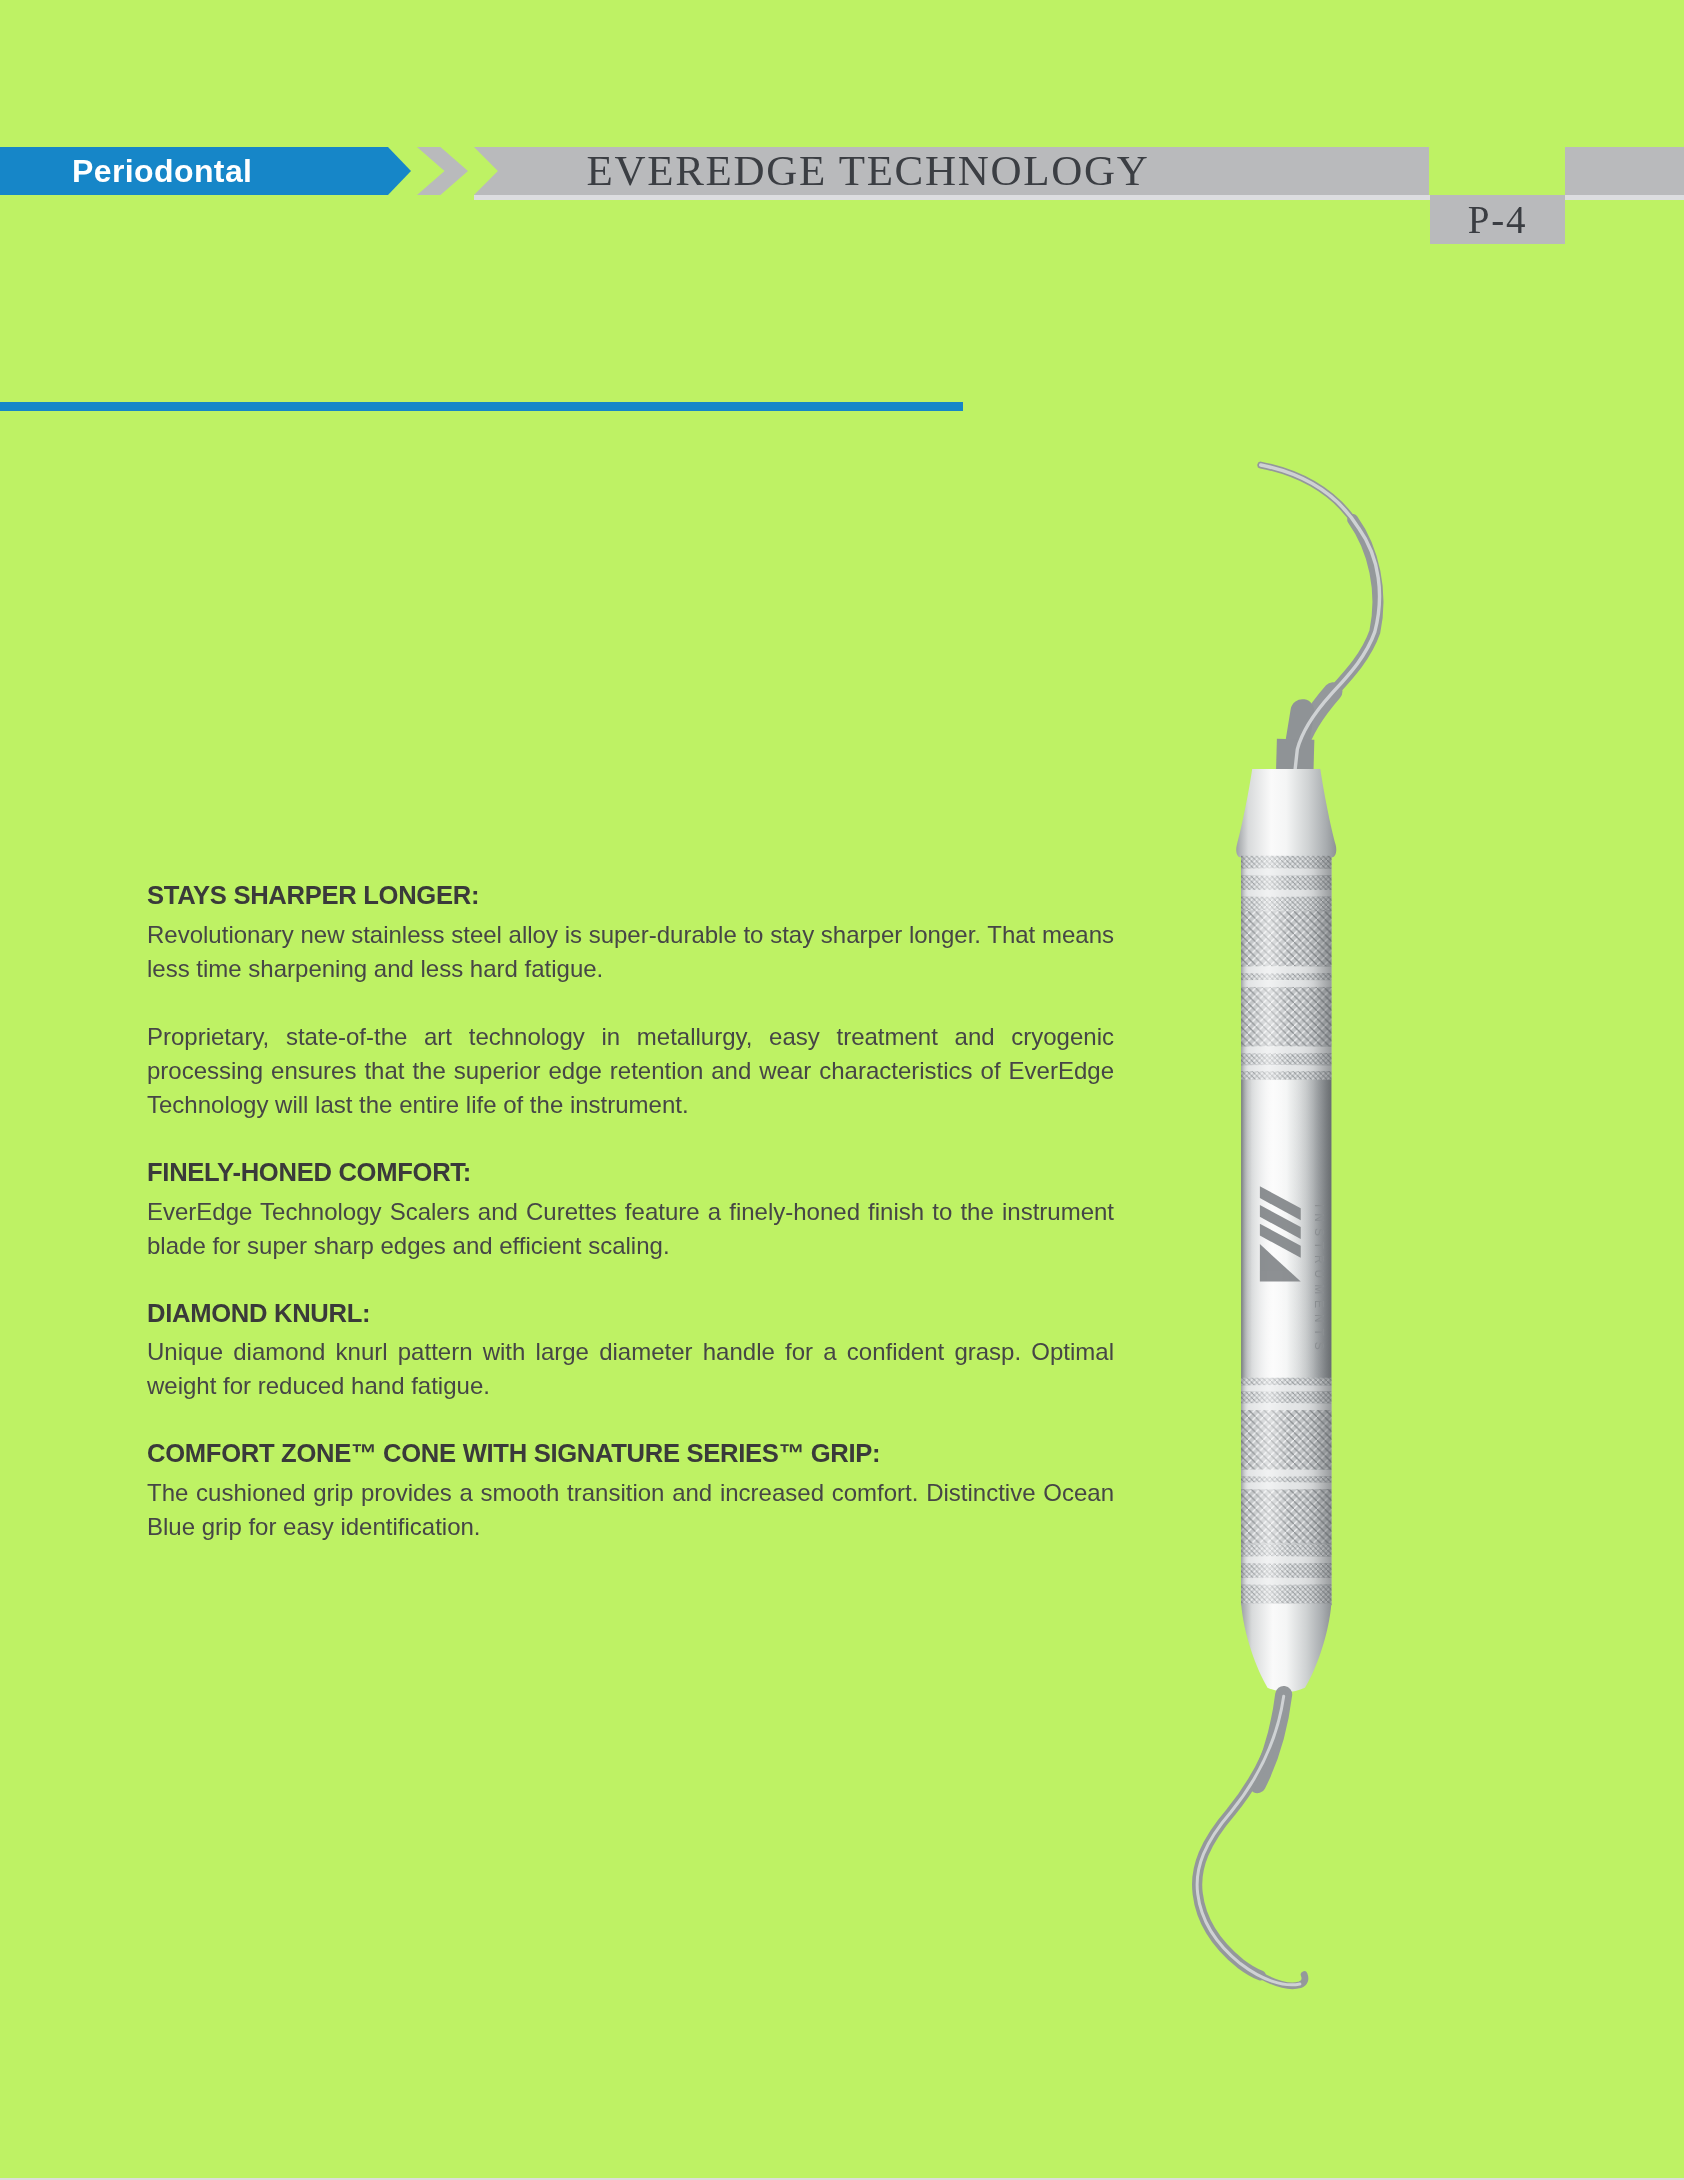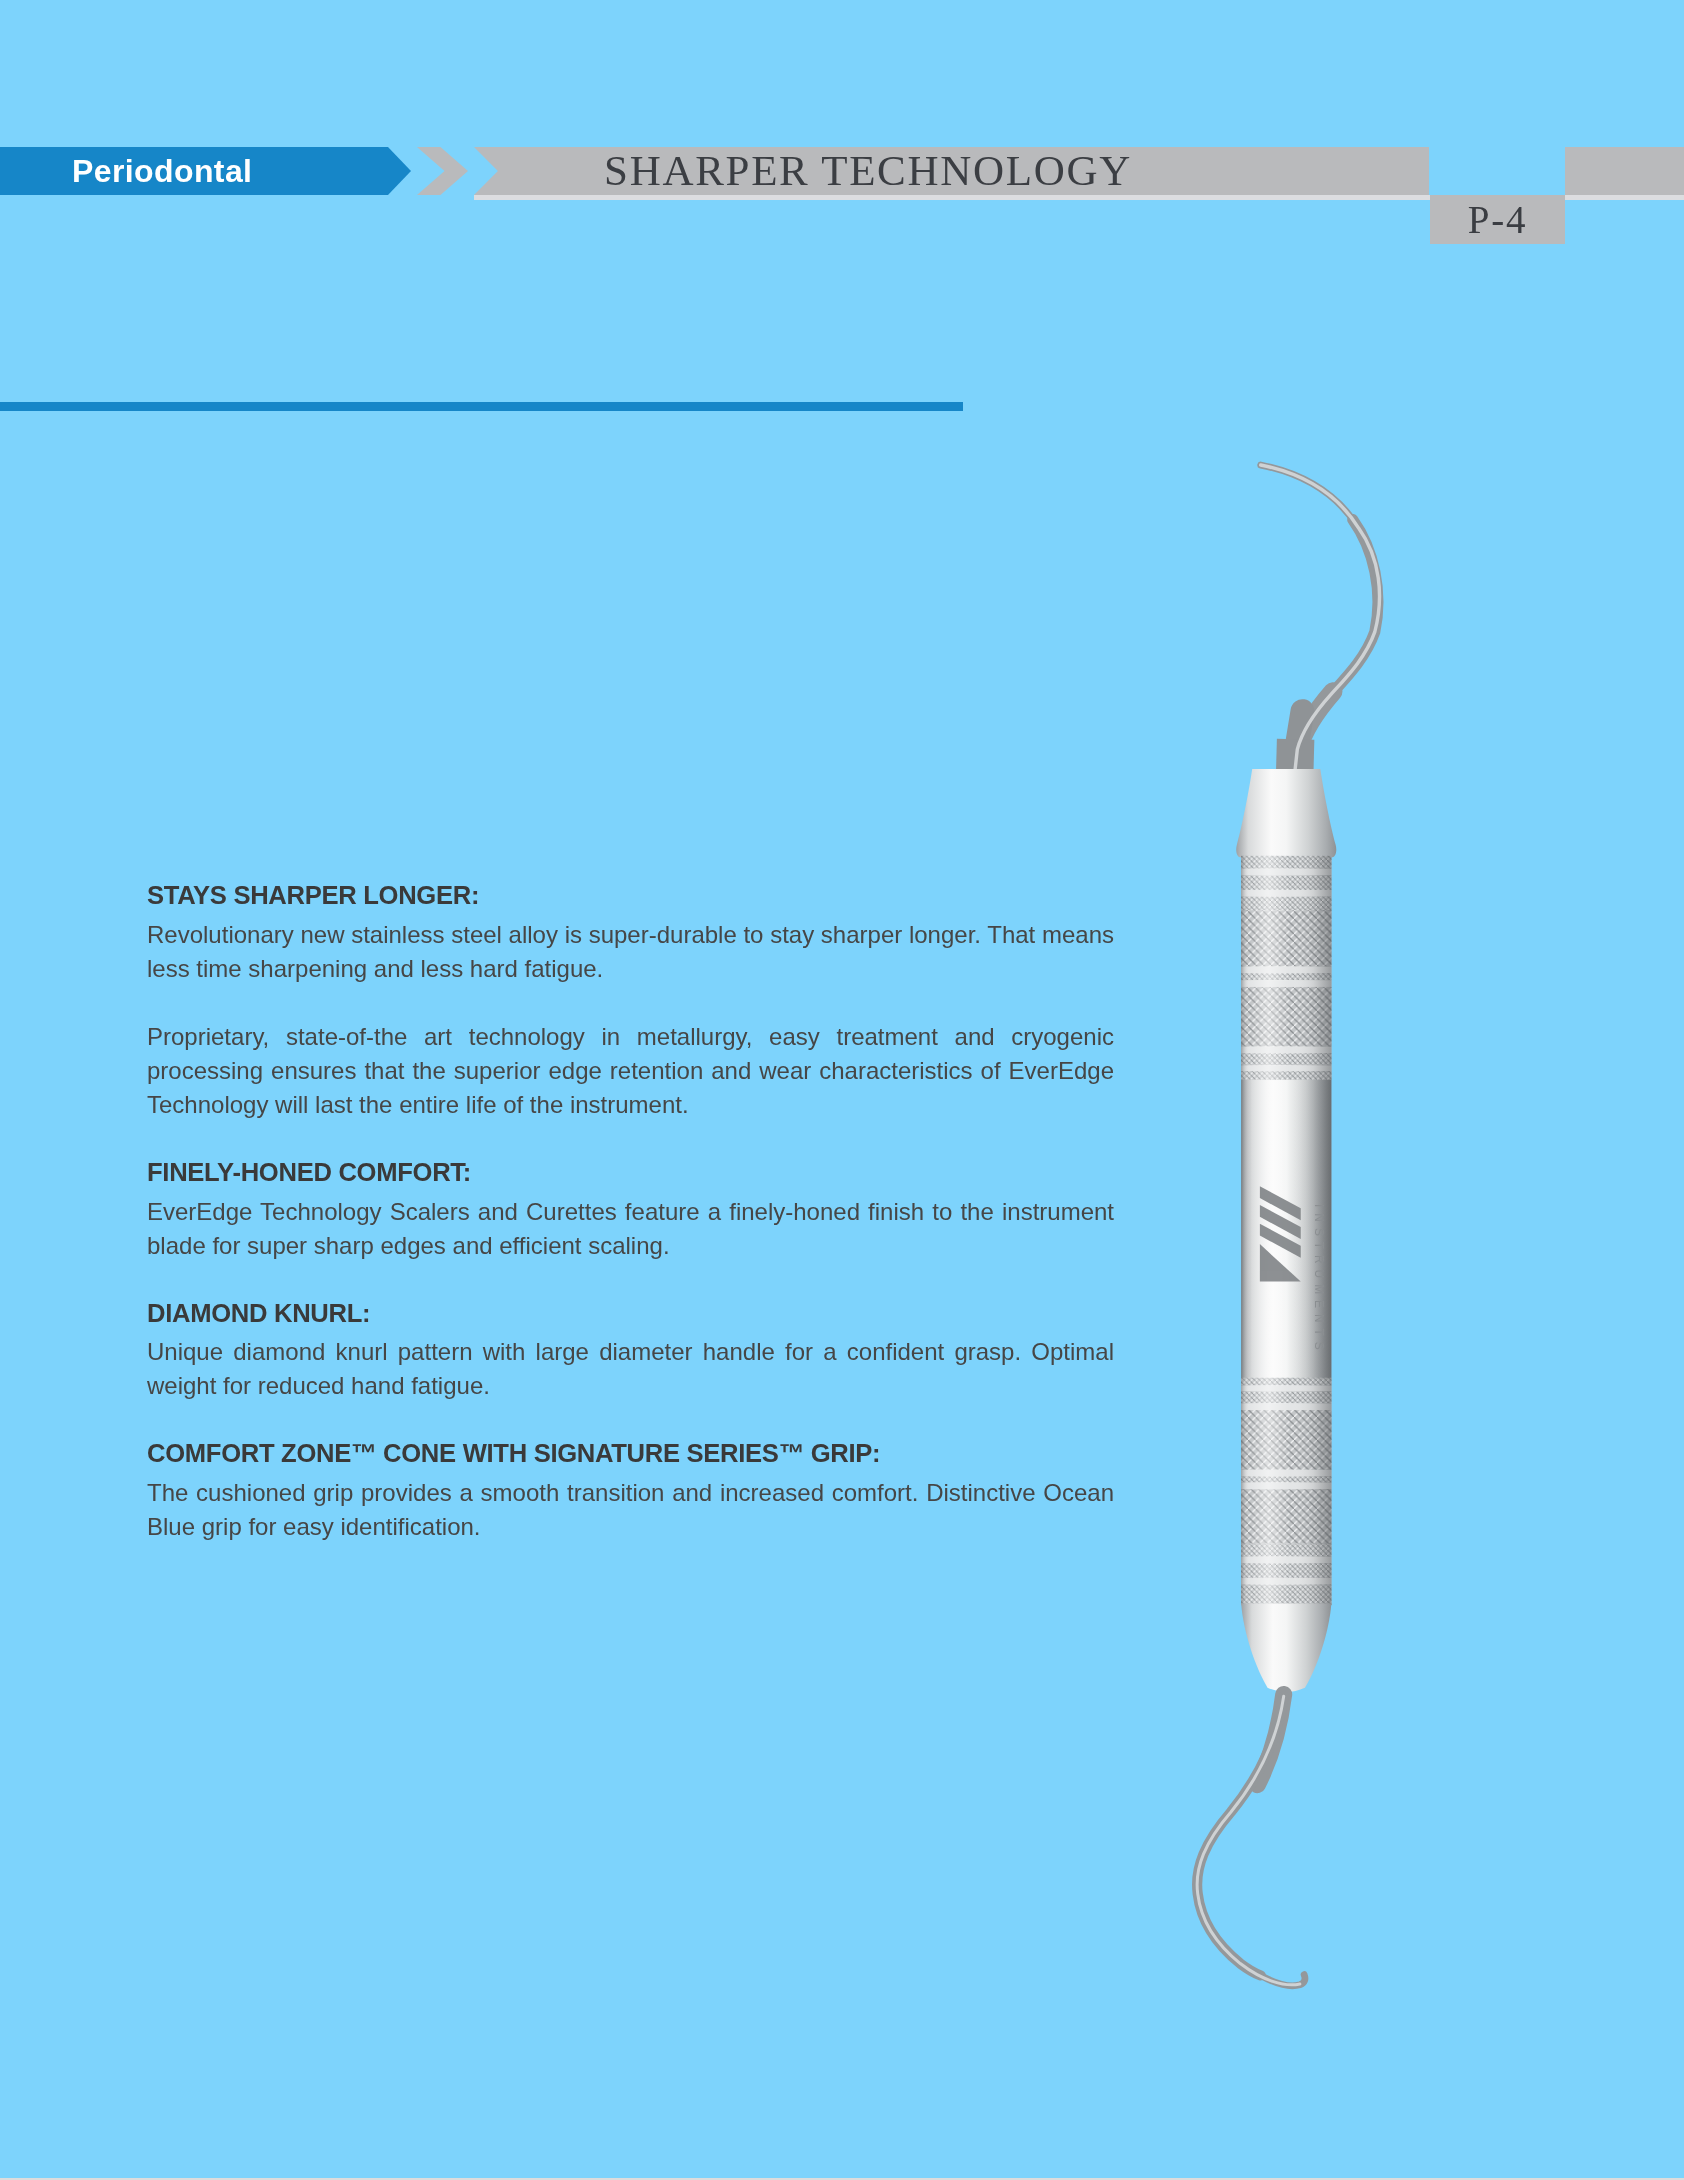--- a/index.html
+++ b/index.html
@@ -1,19 +1,19 @@
 <!DOCTYPE html>
 <html style="font-size:13.6px"><head>
 <meta charset="utf-8">
 <style>
   html,body{margin:0;padding:0;background:#ffffff;}
   .page{
     position:relative;
     width:1685px;height:2181px;
-    background:#7dd3fc;
+    background:#bef264;
     overflow:hidden;
     font-family:"Liberation Sans", sans-serif;
   }
   
   .tab-blue{
     position:absolute;left:0;top:147px;width:411px;height:48px;
     background:#1686c8;
     clip-path:polygon(0 0,94.4% 0,100% 50%,94.4% 100%,0 100%);
     color:#ffffff;font-weight:bold;font-size:32px;line-height:48px;
     padding-left:0;
@@ -83,21 +83,21 @@
 </head>
 <body>
 
 <div class="page">
 
   <div class="tab-blue">
     <span>Periodontal</span>
   </div>
   <div class="chev-gray"></div>
   <div class="band-gray">
-    <span class="title">SHARPER TECHNOLOGY</span>
+    <span class="title">EVEREDGE TECHNOLOGY</span>
   </div>
   <div class="band-gray-right"></div>
   <div class="band-underline"></div>
   <div class="p4-box">P-4</div>
 
   <div class="blue-rule"></div>
 
   <div class="copy">
     <section>
       <h3>STAYS SHARPER LONGER:</h3>

